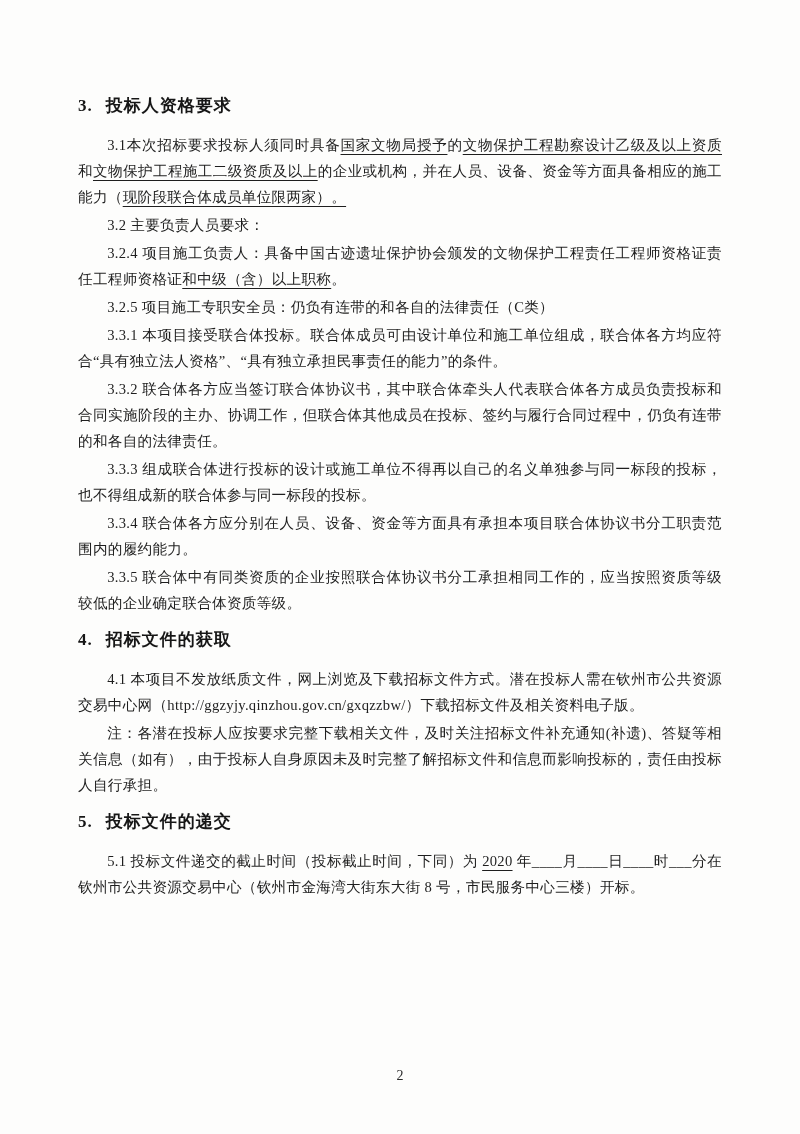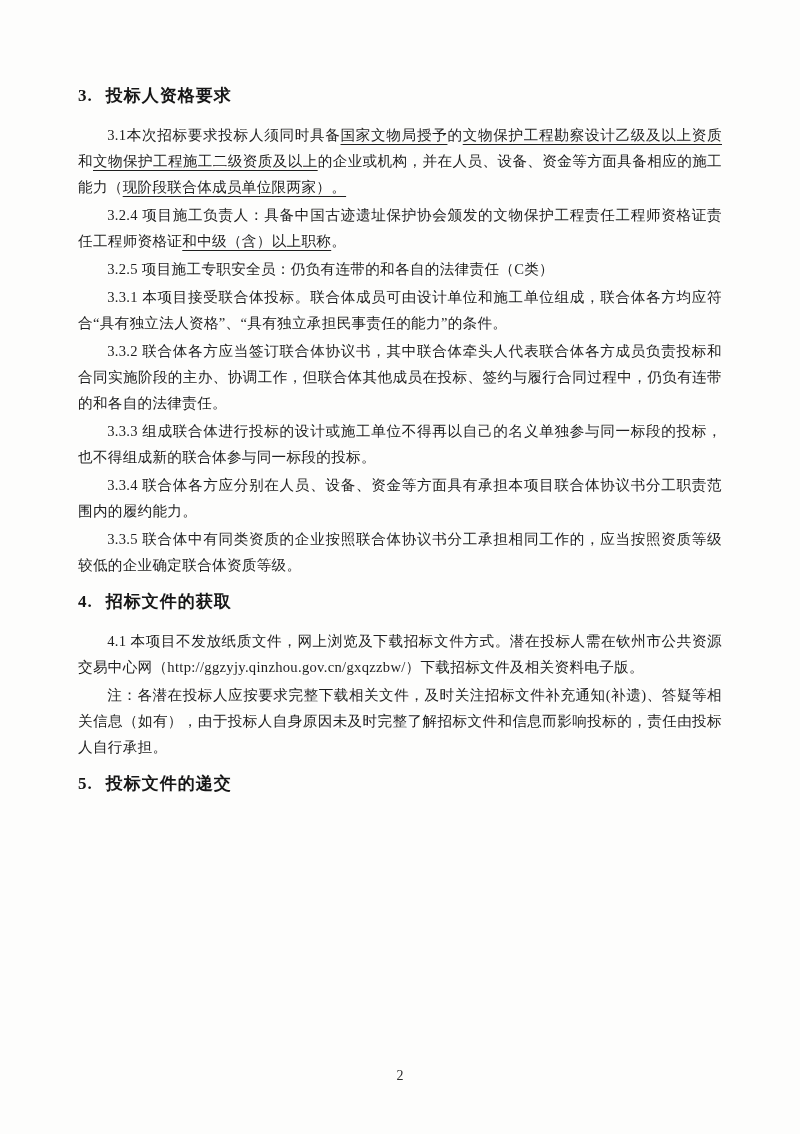--- a/index.html
+++ b/index.html
@@ -9,21 +9,21 @@
     width: 800px;
     height: 1134px;
     margin: 0 auto;
     background: #fdfdfc;
     overflow: hidden;
     font-family: "Liberation Serif", "DejaVu Serif", serif;
     color: #1e1e1e;
   }
   .content {
     position: absolute;
-    top: 84px;
+    top: 94px;
     left: 78px;
     right: 62px;
   }
   .heading {
     font-size: 17px;
     font-weight: bold;
     line-height: 24px;
     margin: 12px 0 14px 0;
     letter-spacing: 1px;
     color: #161616;
@@ -55,26 +55,28 @@
     color: #2a2a2a;
   }
 </style>
 </head>
 <body>
 
 <div class="page">
   <div class="content" id="doc-content">
       <div class="heading"><span class="hnum">3.</span><span>投标人资格要求</span></div>
       <p class="para"><span>3.1本次招标要求投标人须同时具备</span><span class="u">国家文物局授予</span><span>的</span><span class="u">文物保护工程勘察设计乙级及以上资质</span><span>和</span><span class="u">文物保护工程施工二级资质及以上</span><span>的企业或机构，并在人员、设备、资金等方面具备相应的施工能力（</span><span class="u">现阶段联合体成员单位限两家）。</span></p>
+      <p class="para"><span>3.2 主要负责人员要求：</span></p>
       <p class="para"><span>3.2.4 项目施工负责人：具备中国古迹遗址保护协会颁发的文物保护工程责任工程师资格证责任工程师资格证</span><span class="u">和中级（含）以上职称</span><span>。</span></p>
       <p class="para"><span>3.2.5 项目施工专职安全员：仍负有连带的和各自的法律责任（C类）</span></p>
       <p class="para"><span>3.3.1 本项目接受联合体投标。联合体成员可由设计单位和施工单位组成，联合体各方均应符合“具有独立法人资格”、“具有独立承担民事责任的能力”的条件。</span></p>
       <p class="para"><span>3.3.2 联合体各方应当签订联合体协议书，其中联合体牵头人代表联合体各方成员负责投标和合同实施阶段的主办、协调工作，但联合体其他成员在投标、签约与履行合同过程中，仍负有连带的和各自的法律责任。</span></p>
       <p class="para"><span>3.3.3 组成联合体进行投标的设计或施工单位不得再以自己的名义单独参与同一标段的投标，也不得组成新的联合体参与同一标段的投标。</span></p>
       <p class="para"><span>3.3.4 联合体各方应分别在人员、设备、资金等方面具有承担本项目联合体协议书分工职责范围内的履约能力。</span></p>
       <p class="para"><span>3.3.5 联合体中有同类资质的企业按照联合体协议书分工承担相同工作的，应当按照资质等级较低的企业确定联合体资质等级。</span></p>
       <div class="heading"><span class="hnum">4.</span><span>招标文件的获取</span></div>
       <p class="para"><span>4.1 本项目不发放纸质文件，网上浏览及下载招标文件方式。潜在投标人需在钦州市公共资源交易中心网（http://ggzyjy.qinzhou.gov.cn/gxqzzbw/）下载招标文件及相关资料电子版。</span></p>
       <p class="para"><span>注：各潜在投标人应按要求完整下载相关文件，及时关注招标文件补充通知(补遗)、答疑等相关信息（如有），由于投标人自身原因未及时完整了解招标文件和信息而影响投标的，责任由投标人自行承担。</span></p>
       <div class="heading"><span class="hnum">5.</span><span>投标文件的递交</span></div>
+      <p class="para"><span>5.1 投标文件递交的截止时间（投标截止时间，下同）为 </span><span class="u">2020</span><span> 年</span><span>____</span><span>月</span><span>____</span><span>日</span><span>____</span><span>时</span><span>___</span><span>分在钦州市公共资源交易中心（钦州市金海湾大街东大街 8 号，市民服务中心三楼）开标。</span></p>
     </div>
   <div class="page-number">2</div>
 </div>
 
 </body></html>

